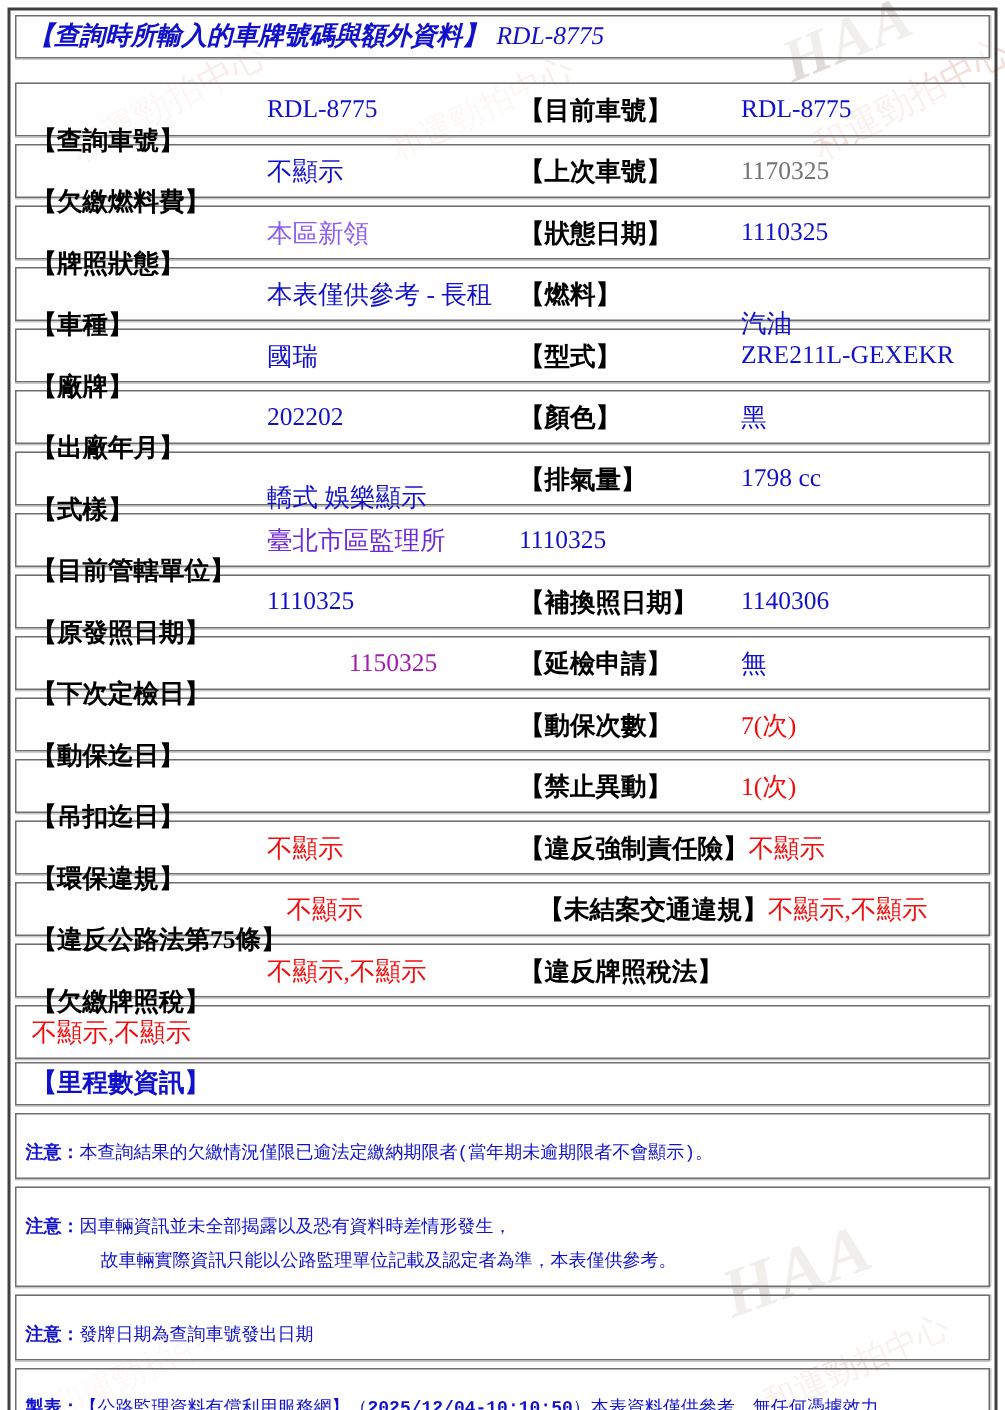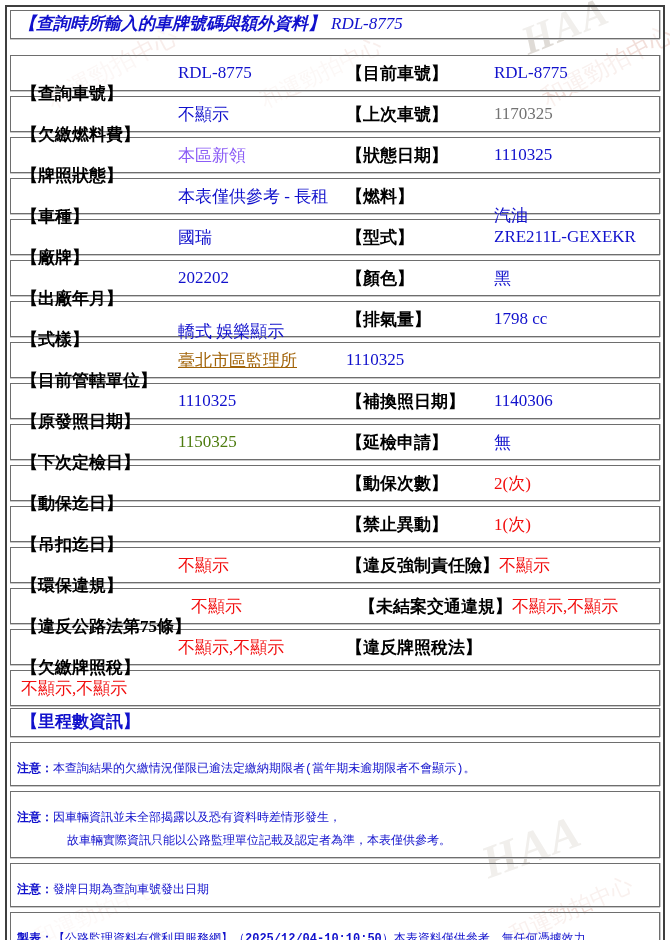--- a/index.html
+++ b/index.html
@@ -110,40 +110,40 @@
         <span class="val v2" style="color: rgb(17, 17, 204);">黑</span>
       </div>
       <div class="box row">
         <span class="lbl l1">【式樣】</span>
         <span class="val v1" style="color: rgb(17, 17, 204); margin-top: 24px;">轎式 娛樂顯示</span>
         <span class="lbl l2">【排氣量】</span>
         <span class="val v2" style="color: rgb(17, 17, 204);">1798 cc</span>
       </div>
       <div class="box row">
         <span class="lbl l1">【目前管轄單位】</span>
-        <span class="val v1" style="color: #a16207; text-decoration: underline;">臺北市區監理所</span>
+        <span class="val v1" style="color: #6d28d9;">臺北市區監理所</span>
         <span class="val v2" style="color: rgb(17, 17, 204);">1110325</span>
       </div>
       <div class="box row">
         <span class="lbl l1">【原發照日期】</span>
         <span class="val v1" style="color: rgb(17, 17, 204);">1110325</span>
         <span class="lbl l2">【補換照日期】</span>
         <span class="val v2" style="color: rgb(17, 17, 204);">1140306</span>
       </div>
       <div class="box row">
         <span class="lbl l1">【下次定檢日】</span>
-        <span class="val v1" style="color: #4d7c0f;">1150325</span>
+        <span class="val v1" style="color: #a21caf; text-align: center;">1150325</span>
         <span class="lbl l2">【延檢申請】</span>
         <span class="val v2" style="color: rgb(17, 17, 204);">無</span>
       </div>
       <div class="box row">
         <span class="lbl l1">【動保迄日】</span>
         <span class="val v1" style="color: rgb(17, 17, 204);"></span>
         <span class="lbl l2">【動保次數】</span>
-        <span class="val v2" style="color: rgb(242, 13, 13);">2(次)</span>
+        <span class="val v2" style="color: rgb(242, 13, 13);">7(次)</span>
       </div>
       <div class="box row">
         <span class="lbl l1">【吊扣迄日】</span>
         <span class="val v1" style="color: rgb(17, 17, 204);"></span>
         <span class="lbl l2">【禁止異動】</span>
         <span class="val v2" style="color: rgb(242, 13, 13);">1(次)</span>
       </div>
       <div class="box row">
         <span class="lbl l1">【環保違規】</span>
         <span class="val v1" style="color: rgb(242, 13, 13);">不顯示</span>

